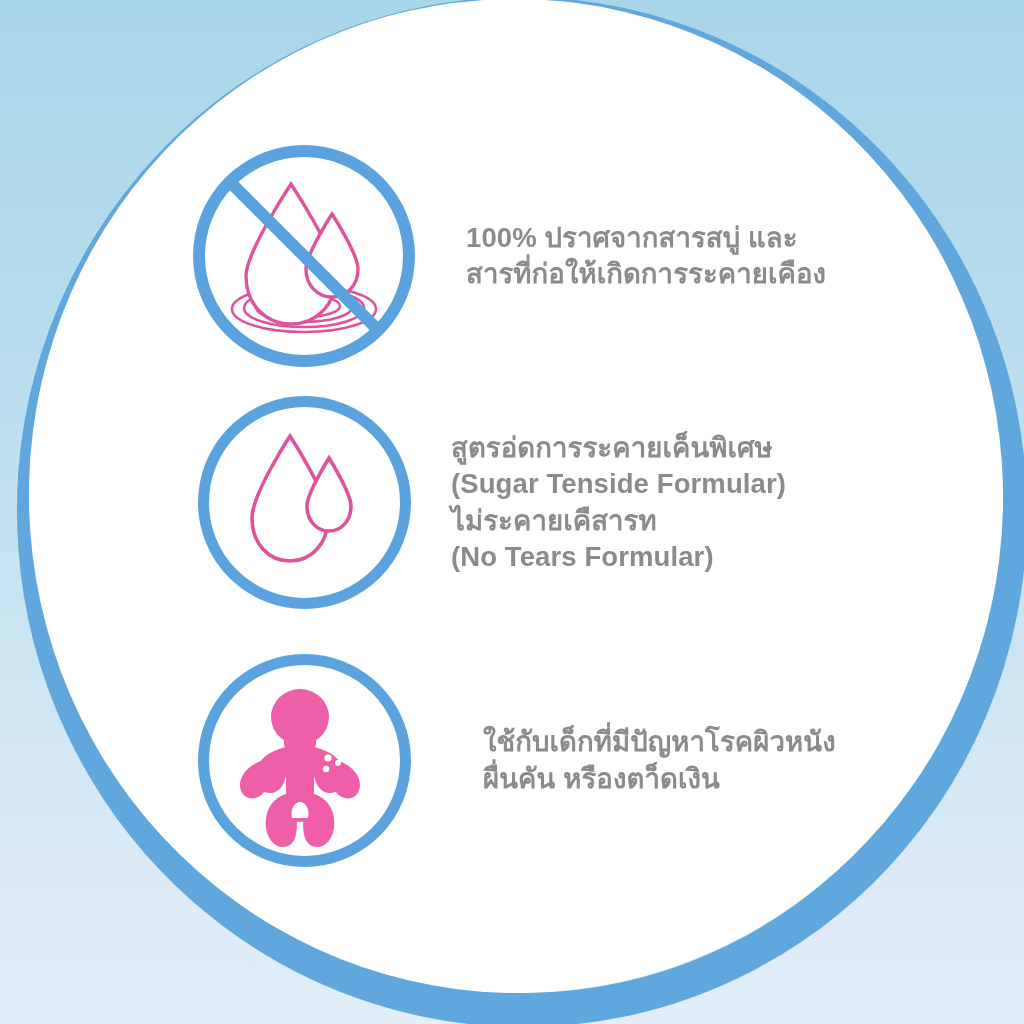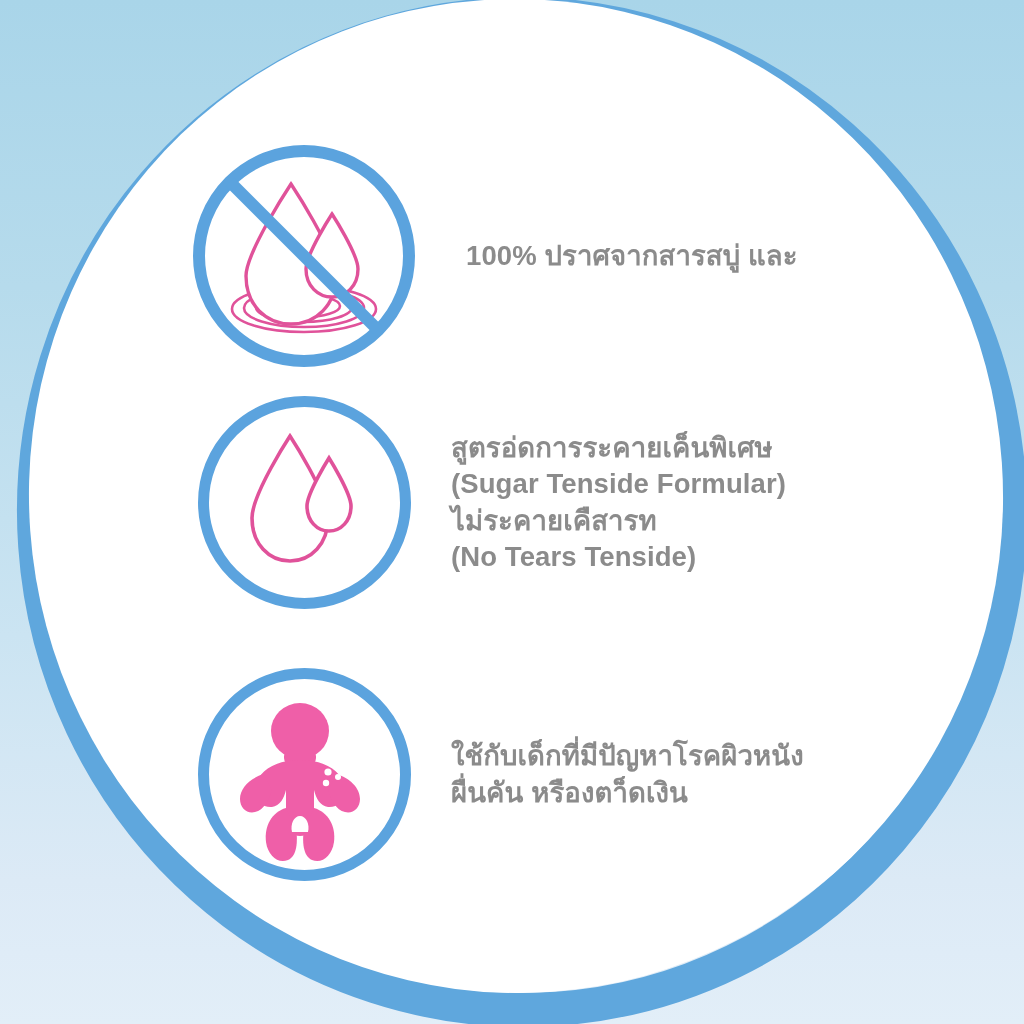--- a/index.html
+++ b/index.html
@@ -39,21 +39,21 @@
   }
 
   .feature-row {
     position: absolute;
     display: flex;
     align-items: center;
   }
 
   .feature-row.r0 { left: 190px; top: 126px; }
   .feature-row.r1 { left: 196px; top: 378px; }
-  .feature-row.r2 { left: 196px; top: 650px; }
+  .feature-row.r2 { left: 196px; top: 636px; gap: 32px; }
 
   .icon-badge {
     position: relative;
     flex: 0 0 auto;
   }
 
   .icon-badge.size-a { width: 228px; height: 228px; }
   .icon-badge.size-b { width: 217px; height: 217px; }
 
   .feature-text {
@@ -106,38 +106,39 @@
           <path d="M142 72 C142 72 116 112 116 127 C116 144 128 155 142 155
                    C156 155 168 144 168 127 C168 112 142 72 142 72 Z" fill="#ffffff" stroke="#e0529a" stroke-width="3.4"></path>
 
           <circle cx="114" cy="114" r="105" fill="none" stroke="#5ba3de" stroke-width="12"></circle>
 
           <line x1="40" y1="40" x2="188" y2="188" stroke="#5ba3de" stroke-width="12" stroke-linecap="butt"></line>
         </svg>
       </div>
       <div class="feature-text">
         <span class="line">100% ปราศจากสารสบู่ และ</span>
+        <span class="line">สารที่ก่อให้เกิดการระคายเคือง</span>
       </div>
     </div>
 
     <div class="feature-row r1">
       <div class="icon-badge size-b">
         <svg width="217" height="217" viewBox="0 0 217 217">
           <circle cx="108.5" cy="108.5" r="101" fill="none" stroke="#5ba3de" stroke-width="11"></circle>
           <path d="M94 42 C94 42 56 100 56 124 C56 150 73 167 94 167
                    C115 167 132 150 132 124 C132 100 94 42 94 42 Z" fill="#ffffff" stroke="#e0529a" stroke-width="3.6"></path>
           <path d="M133 64 C133 64 111 99 111 112 C111 127 121 137 133 137
                    C145 137 155 127 155 112 C155 99 133 64 133 64 Z" fill="#ffffff" stroke="#e0529a" stroke-width="3.6"></path>
         </svg>
       </div>
       <div class="feature-text">
         <span class="line">สูตรอ่ดการระคายเค็นพิเศษ</span>
         <span class="line">(Sugar Tenside Formular)</span>
         <span class="line">ไม่ระคายเคืสารท</span>
-        <span class="line">(No Tears Tenside)</span>
+        <span class="line">(No Tears Formular)</span>
       </div>
     </div>
 
     <div class="feature-row r2">
       <div class="icon-badge size-b">
         <svg width="217" height="217" viewBox="0 0 217 217">
           <circle cx="108.5" cy="108.5" r="101" fill="none" stroke="#5ba3de" stroke-width="11"></circle>
           <g fill="#ef5fa8">
 
             <ellipse cx="104" cy="65" rx="29" ry="28"></ellipse>

